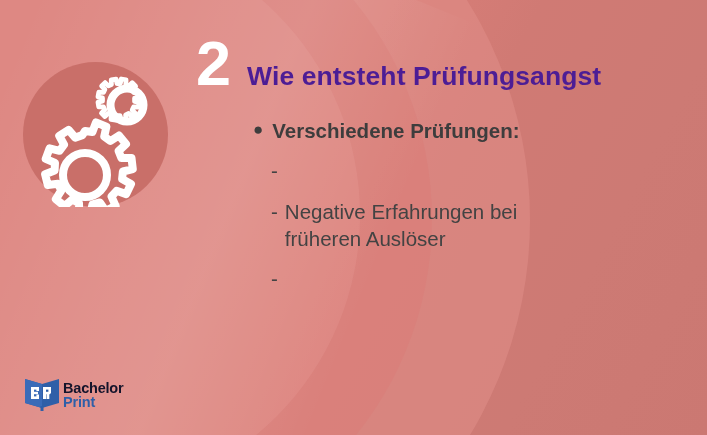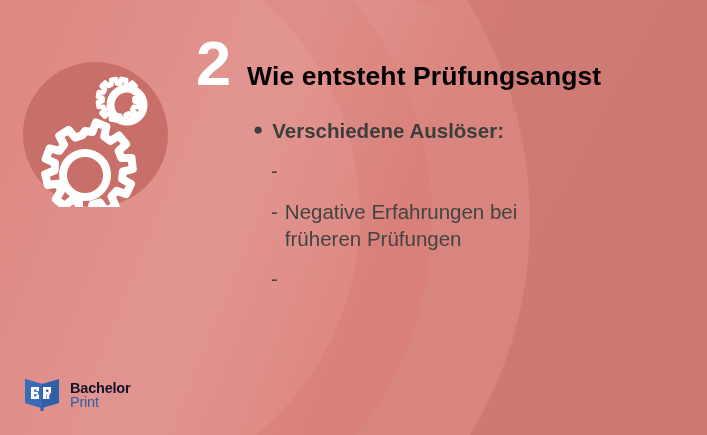--- a/index.html
+++ b/index.html
@@ -94,21 +94,21 @@
     font-size: 63px;
     line-height: 1;
     font-weight: 700;
     color: #ffffff;
     letter-spacing: -1px;
   }
   .slide-title {
     font-size: 26.5px;
     line-height: 1;
     font-weight: 700;
-    color: #000000;
+    color: #4c1d95;
     letter-spacing: .1px;
     white-space: nowrap;
   }
 
   
   .content {
     position: absolute;
     left: 253px;
     top: 118px;
     width: 420px;
@@ -143,36 +143,36 @@
   .sub-dash { flex: 0 0 auto; }
   .sub-text { white-space: pre-line; }
 
   
   .logo {
     position: absolute;
     left: 21px;
     top: 372px;
     display: flex;
     align-items: center;
-    gap: 7px;
+    gap: 0;
   }
   .logo-wordmark {
     display: flex;
     flex-direction: column;
     line-height: 1.0;
   }
   .logo-word-top {
     font-size: 14.5px;
     font-weight: 700;
     color: #14142b;
     letter-spacing: -.2px;
   }
   .logo-word-bottom {
     font-size: 14.5px;
-    font-weight: 400;
+    font-weight: 700;
     color: #2f5fa8;
     letter-spacing: -.2px;
   }
 </style>
 </head>
 <body>
 
 <div id="slide">
 
   <div class="bg-base"></div>
@@ -197,31 +197,31 @@
 
   <div class="header">
     <span class="step-number">2</span>
     <span class="slide-title">Wie entsteht Prüfungsangst</span>
   </div>
 
   <div class="content">
 
     <div class="lead-item">
       <span class="lead-bullet">●</span>
-      <span>Verschiedene Auslöser:</span>
+      <span>Verschiedene Prüfungen:</span>
     </div>
 
     <div class="sub-item">
       <span class="sub-dash">-</span>
     </div>
 
     <div class="sub-item">
       <span class="sub-dash">-</span>
       <span class="sub-text">Negative Erfahrungen bei
-früheren Prüfungen</span>
+früheren Auslöser</span>
     </div>
 
     <div class="sub-item">
       <span class="sub-dash">-</span>
     </div>
 
   </div>
 
   <div class="logo">
     <span>

